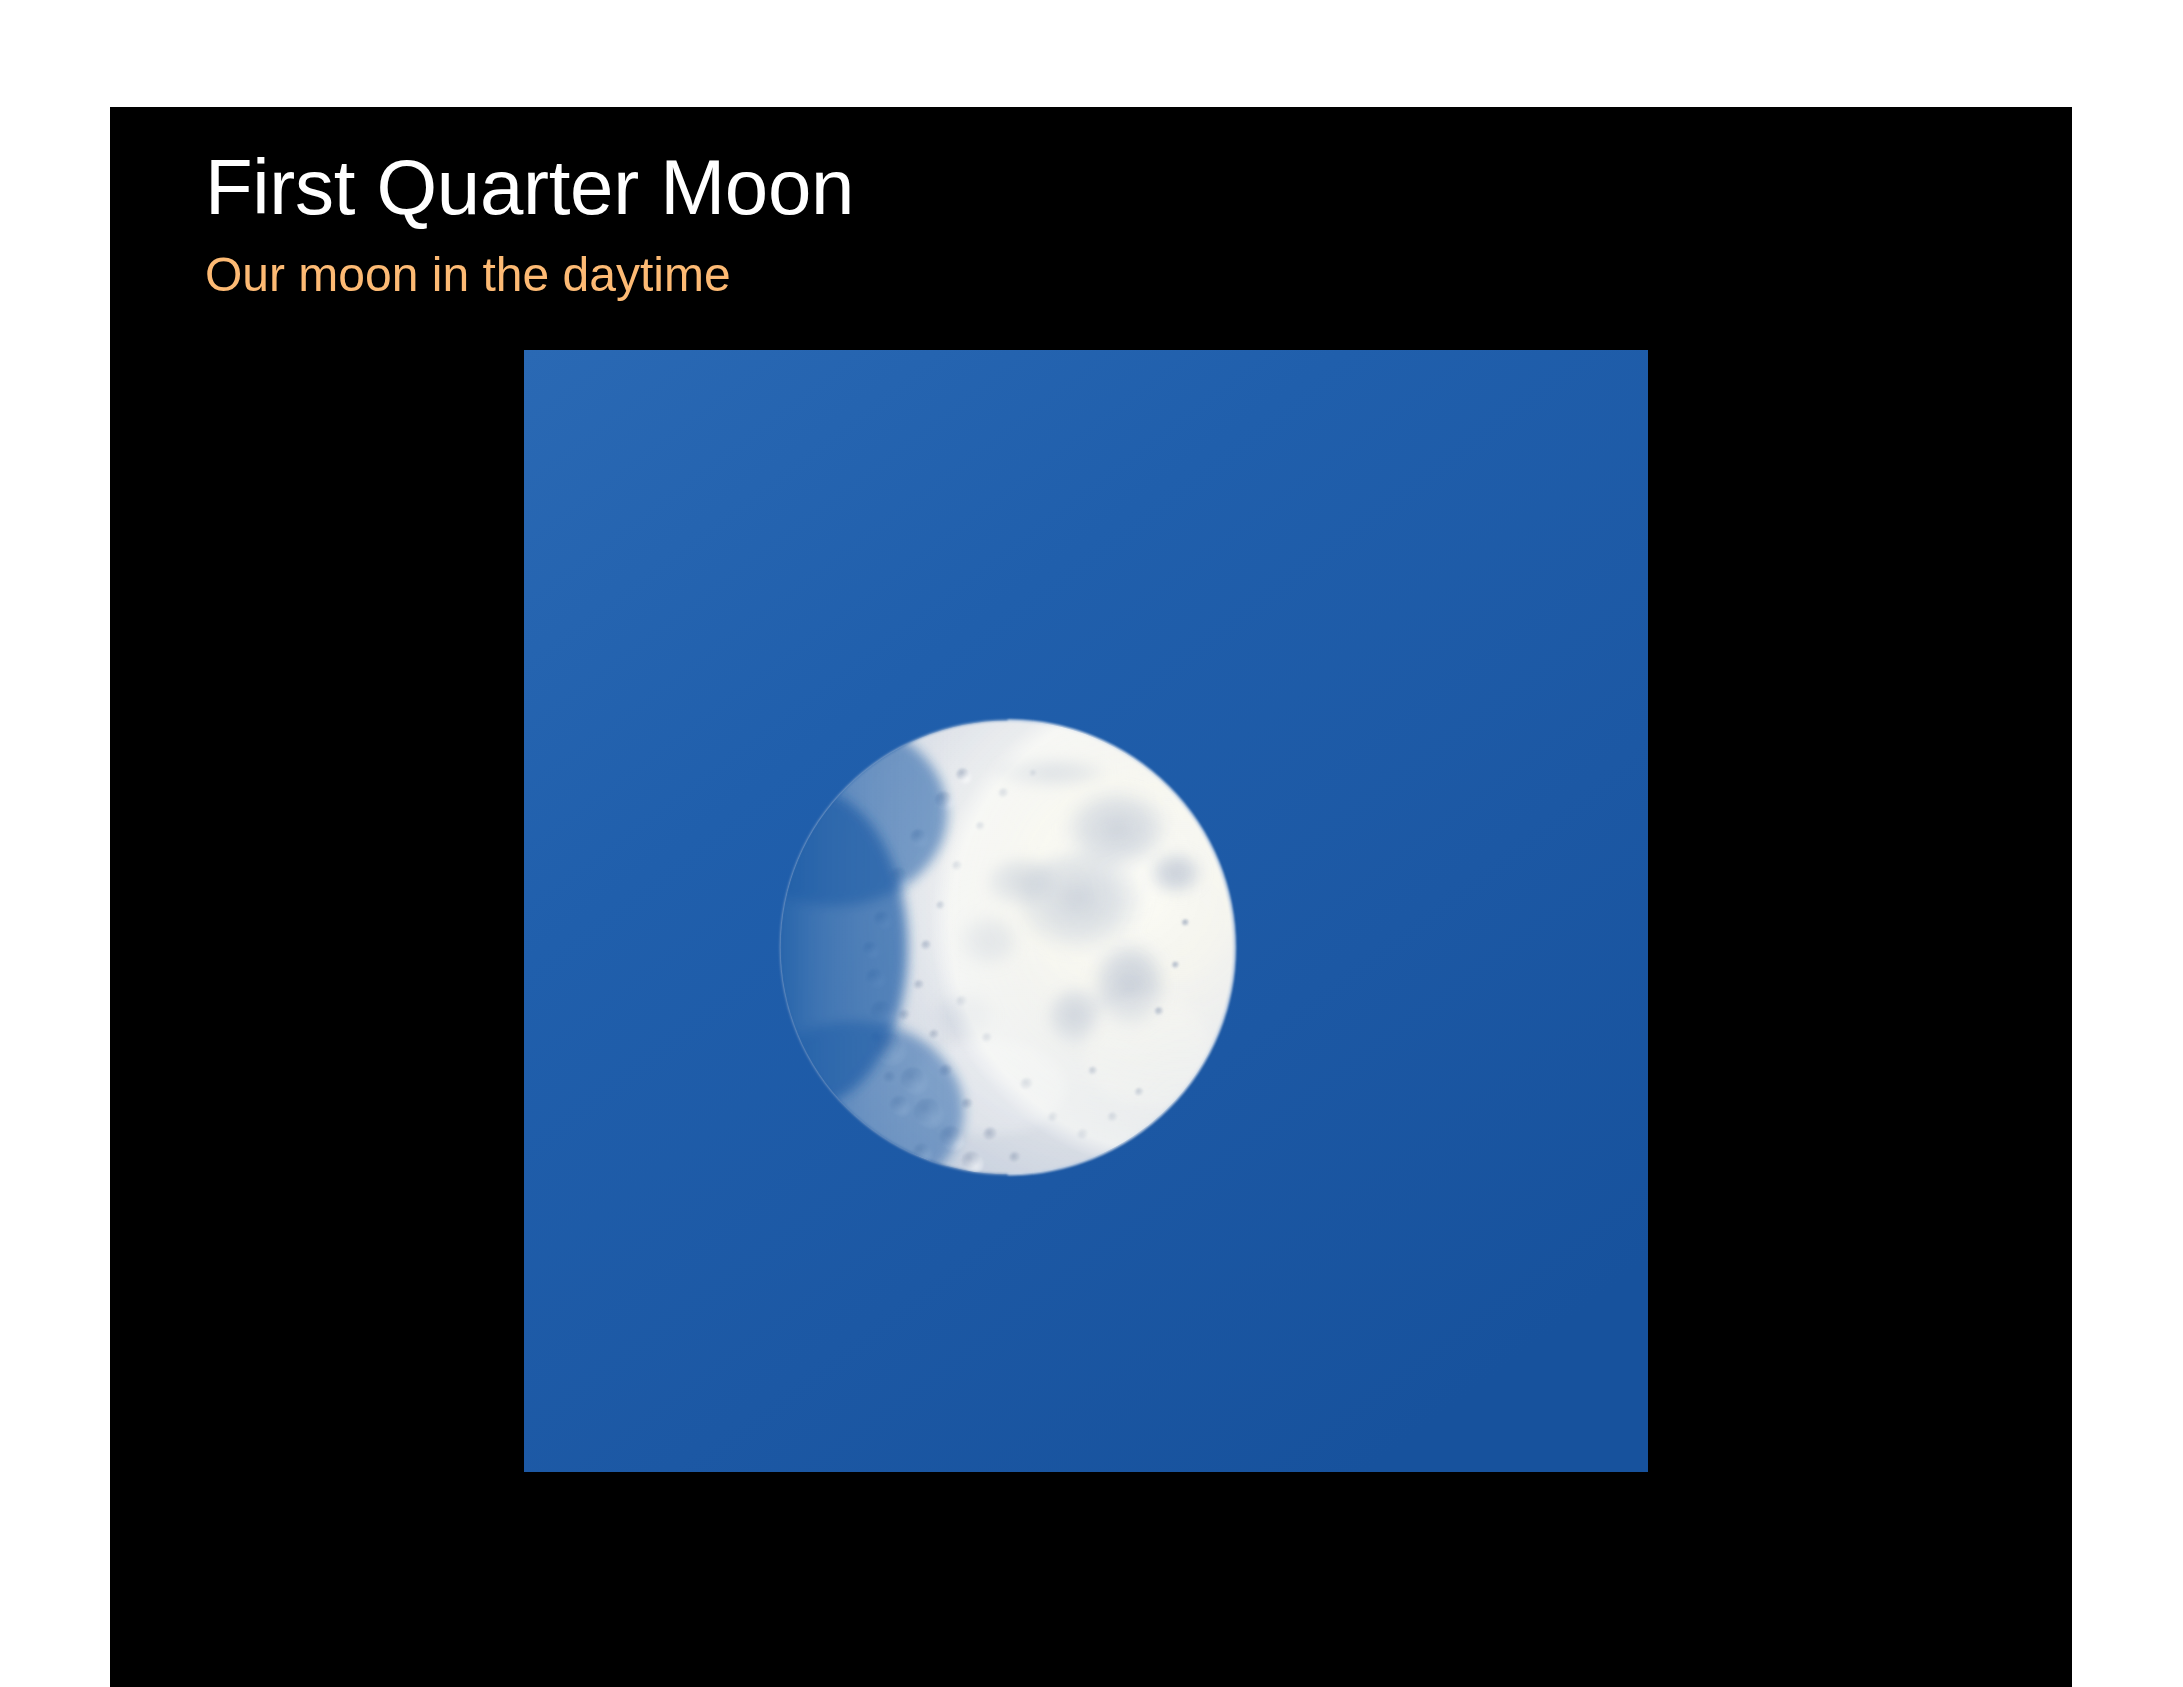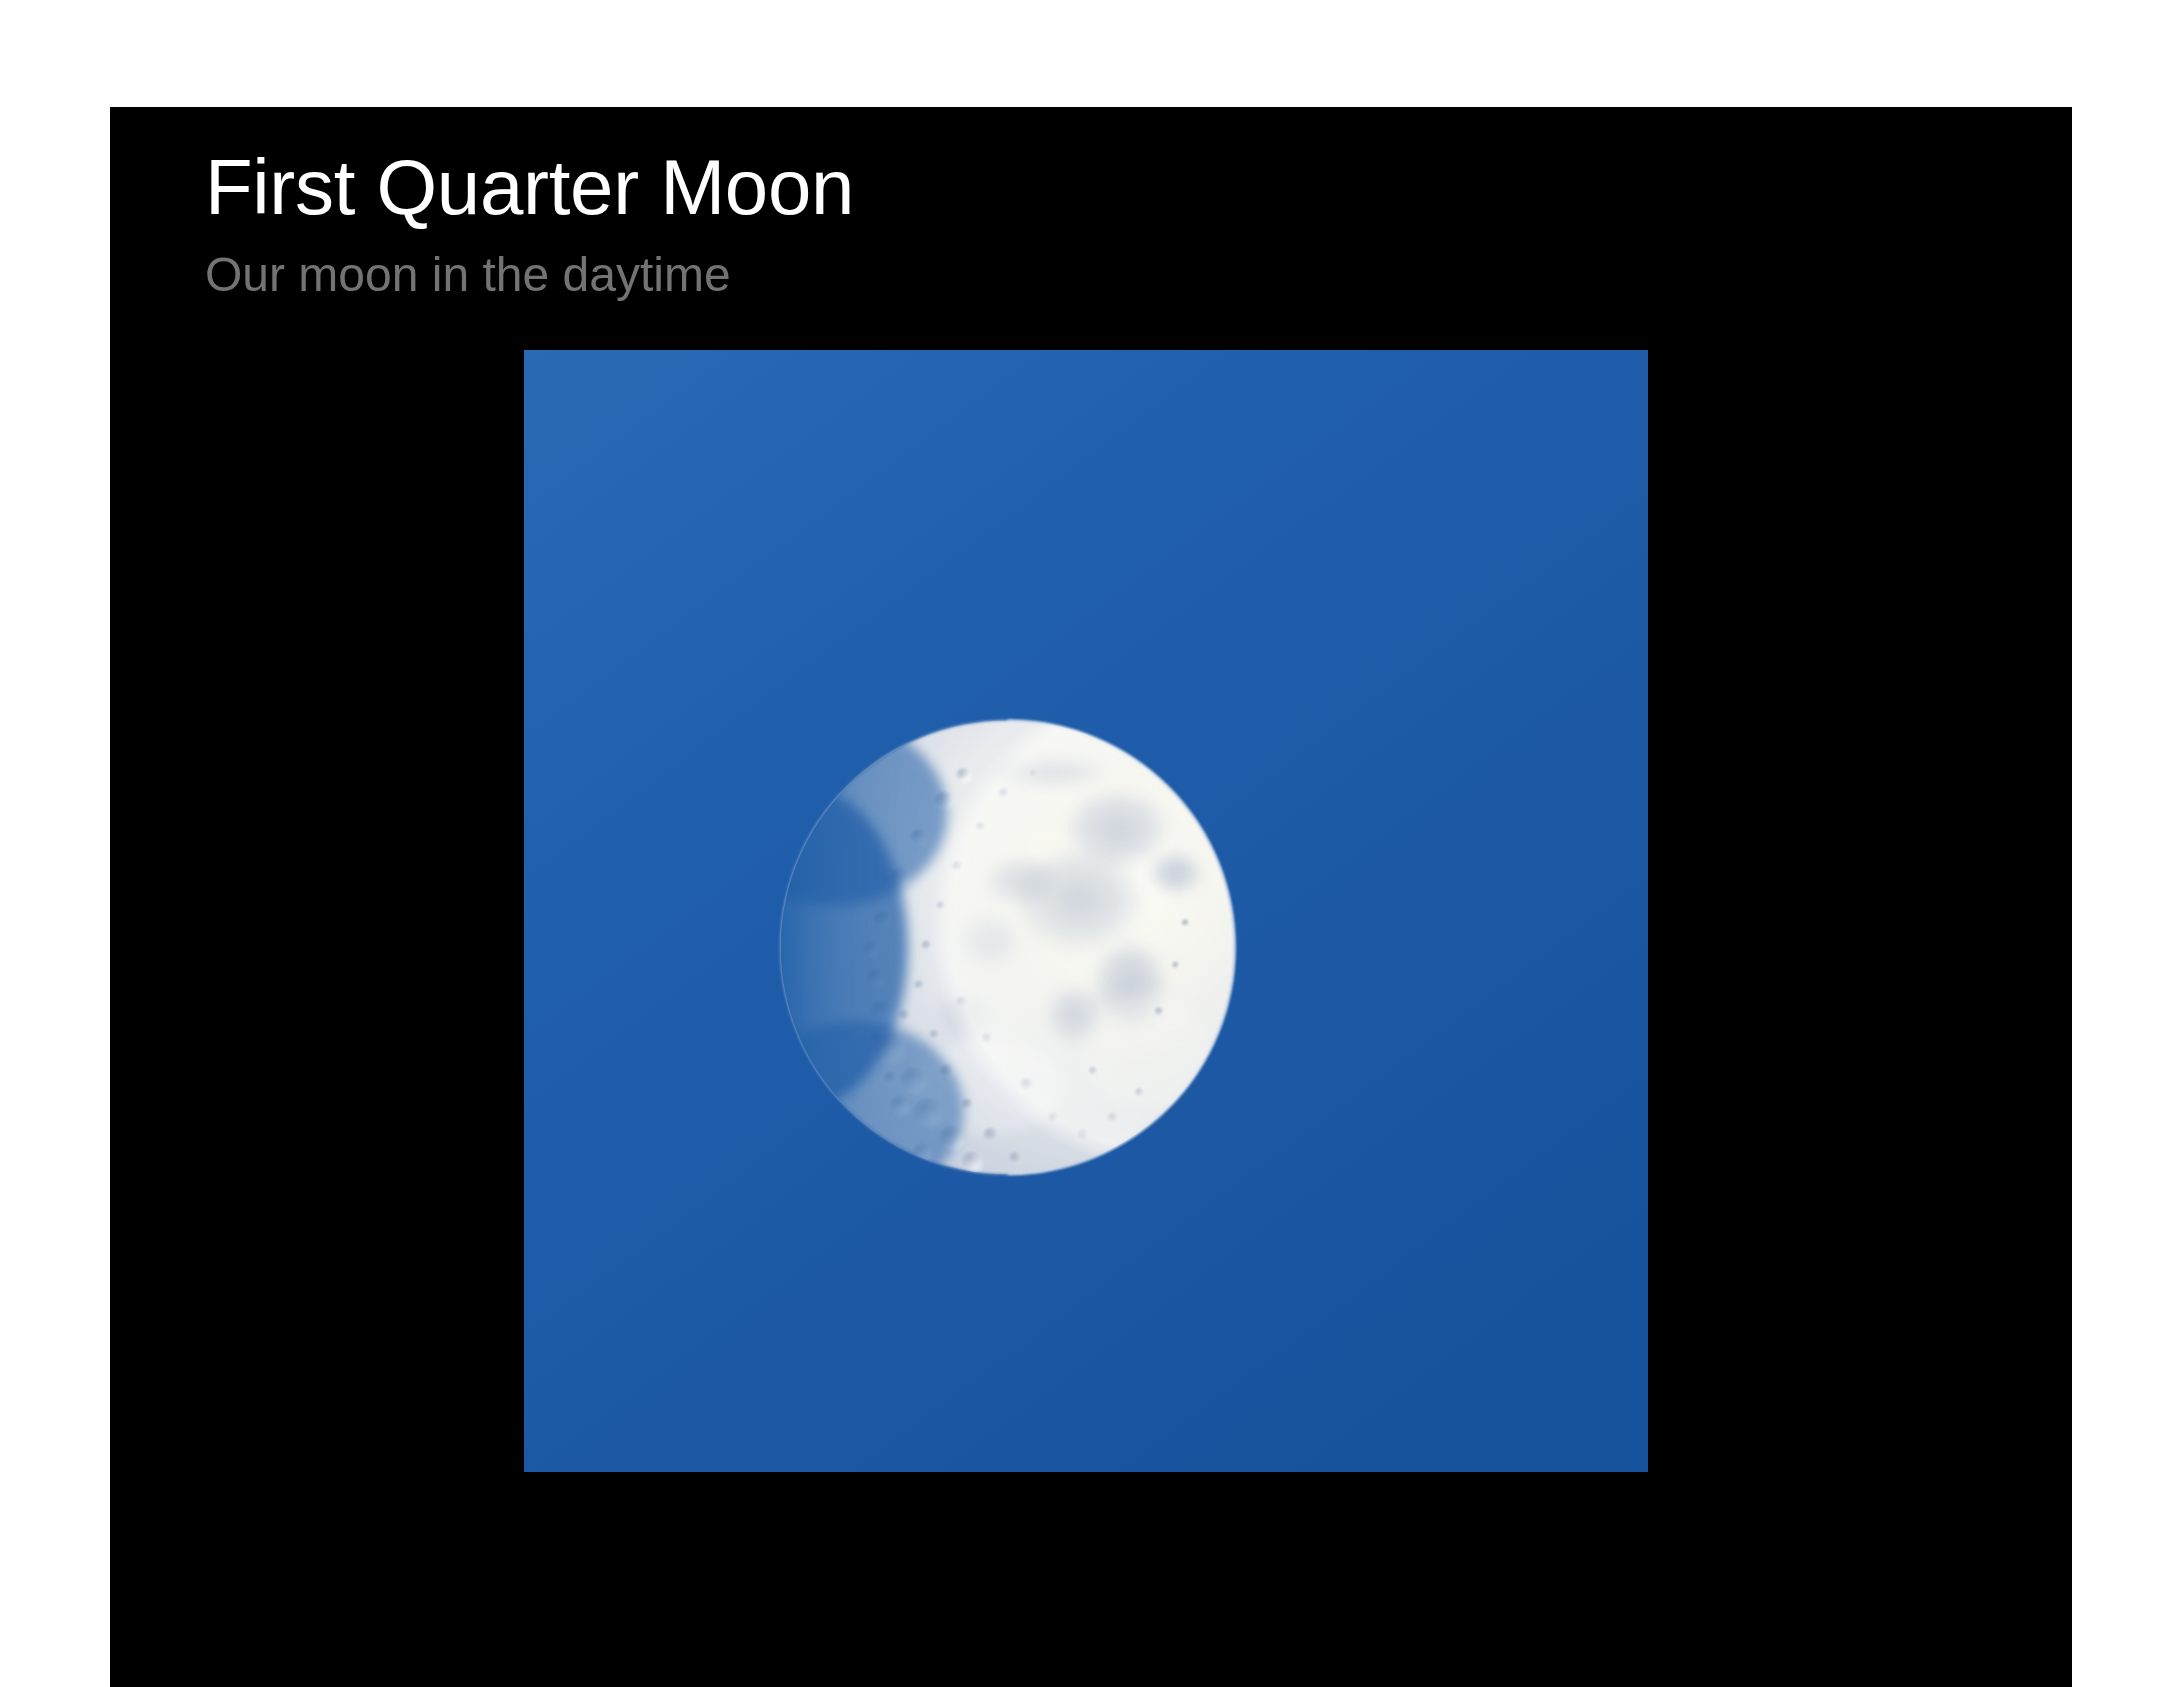--- a/index.html
+++ b/index.html
@@ -46,21 +46,21 @@
     font-size: 78px;
     font-weight: 400;
     line-height: 1.0;
     letter-spacing: -0.3px;
     white-space: nowrap;
     margin: 0;
     padding: 0;
   }
 
   #slide-subtitle {
-    color: #737373;
+    color: #fdba74;
     font-family: "Liberation Sans", sans-serif;
     font-size: 48px;
     font-weight: 400;
     line-height: 1.0;
     letter-spacing: 0px;
     white-space: nowrap;
     margin: 0;
     padding: 0;
     margin-top: 25px;
   }

